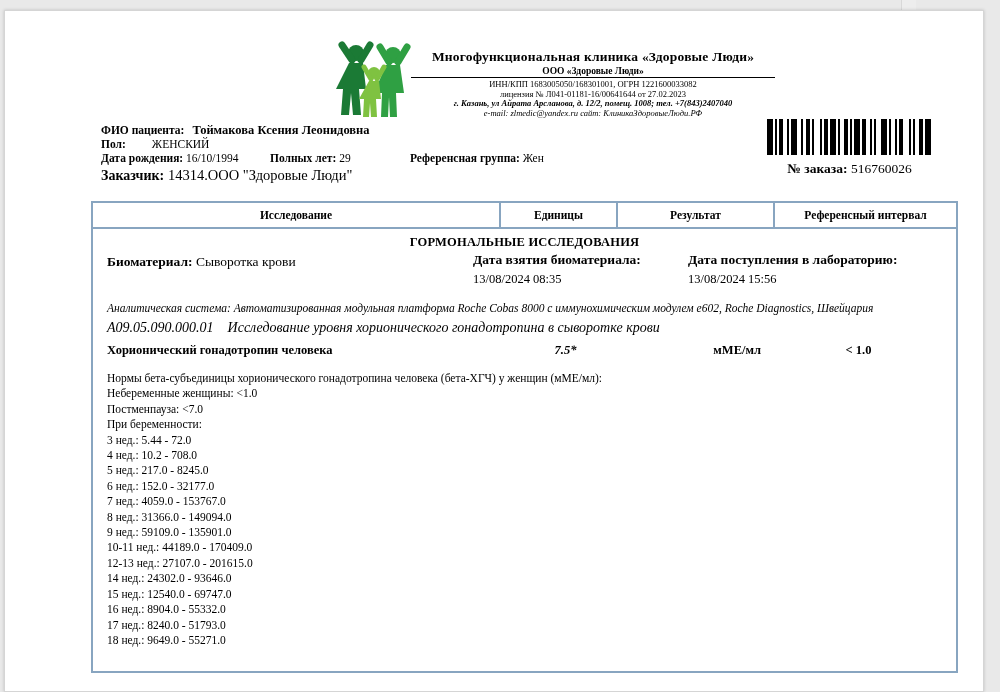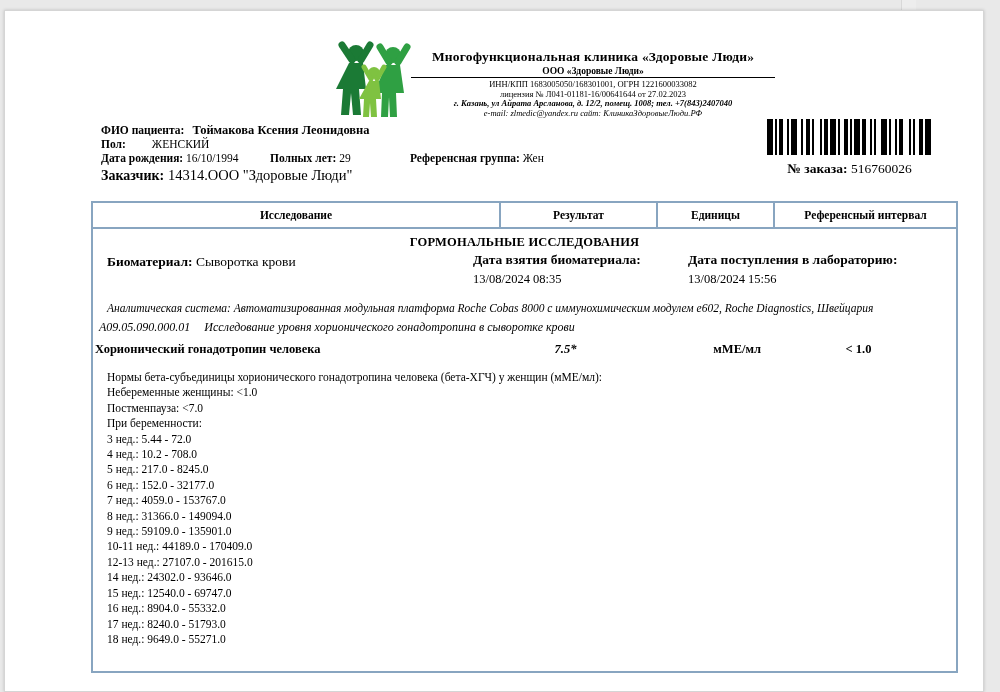--- a/index.html
+++ b/index.html
@@ -48,25 +48,25 @@
 
   .bio-row { position:relative; height:46px; }
   .bio { position:absolute; left:14px; top:3px; font-size:13.5px; }
   .bio .lbl { font-size:13.5px; }
   .datecol-a { position:absolute; left:380px; top:1px; }
   .datecol-b { position:absolute; left:595px; top:1px; }
   .date-lbl { font-weight:bold; font-size:13.5px; white-space:nowrap; }
   .date-val { font-size:12.5px; padding-top:4px; }
 
   .analytic { padding:3px 14px 0 14px; font-style:italic; font-size:11.5px; line-height:16px; }
-  .code-line { padding:4px 14px 0 6px; font-style:italic; font-size:12px; }
+  .code-line { padding:4px 14px 0 14px; font-style:italic; font-size:14px; }
   .code-line .code { margin-right:14px; }
 
   .result-row { display:flex; margin-top:7px; font-weight:bold; font-size:12.5px; }
-  .r1 { width:394px; padding-left:2px; } .r2 { width:157px; text-align:center;font-style:italic; }
+  .r1 { width:394px; padding-left:14px; } .r2 { width:157px; text-align:center;font-style:italic; }
   .r3 { width:117px; text-align:right; } .r4 { flex:1; text-align:center; }
 
   .norms { margin-top:13px; padding-left:14px; }
   .norm-line { font-size:11.5px; line-height:15.4px; white-space:nowrap; }
 </style>
 </head>
 <body>
 
 <div class="frame">
   <div class="scrollbar"></div>
@@ -186,22 +186,22 @@
       </div>
     </div>
     <div class="customer-row">
       <span class="lbl">Заказчик:</span>
       <span>14314.ООО "Здоровые Люди"</span>
     </div>
 
     <div class="rtable">
       <div class="t-head">
         <div class="t-hcell c1">Исследование</div>
+        <div class="t-hcell c3">Единицы</div>
         <div class="t-hcell c2">Результат</div>
-        <div class="t-hcell c3">Единицы</div>
         <div class="t-hcell c4">Референсный интервал</div>
       </div>
 
       <div class="t-body">
         <div class="section-row">
           <span class="section-title">ГОРМОНАЛЬНЫЕ ИССЛЕДОВАНИЯ</span>
         </div>
 
         <div class="bio-row">
           <div class="bio">

